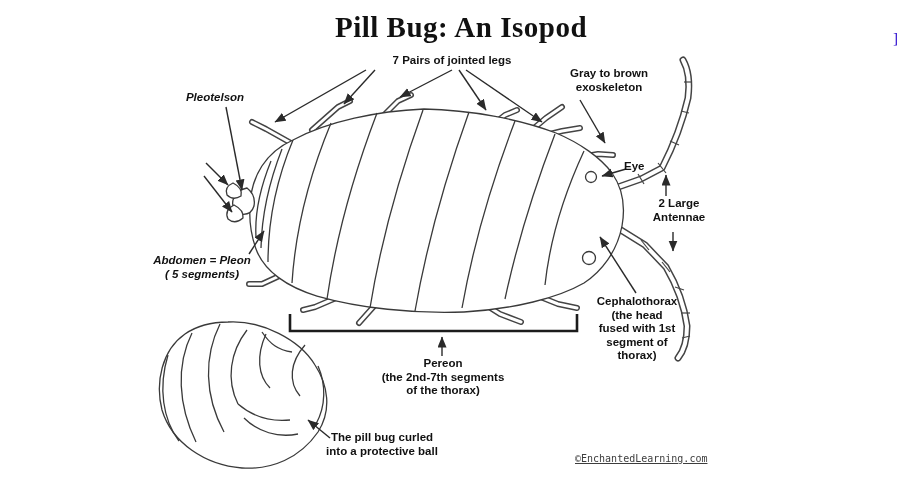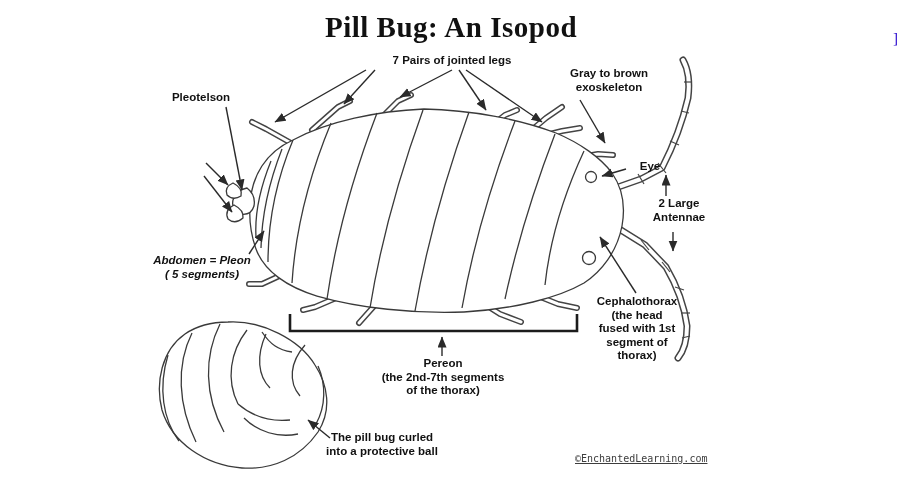--- a/index.html
+++ b/index.html
@@ -4,21 +4,21 @@
 <style>
   :root { --ink:#3a3a3a; --text:#111111; --link:#2200cc; --bg:#ffffff; }
   * { box-sizing:border-box; }
   html,body { margin:0; padding:0; background:#fff; }
   .stage {
     position:relative; width:905px; height:492px;
     background:var(--bg); overflow:hidden;
     font-family:"Liberation Sans", sans-serif;
   }
   .title {
-    position:absolute; left:291px; top:10px; width:320px;
+    position:absolute; left:301px; top:10px; width:320px;
     text-align:center;
     font:bold 29px/34px "Liberation Serif", serif;
     color:var(--text); letter-spacing:0.5px;
   }
   .lbl {
     position:absolute;
     font:bold 11.5px/13.5px "Liberation Sans", sans-serif;
     color:var(--text); text-align:center; white-space:pre-line;
   }
   .credit {
@@ -170,30 +170,30 @@
       <path d="M636 293 L600 237" marker-end="url(#ah)"></path>
       <path d="M442 356 L442 337" marker-end="url(#ah)"></path>
       <path d="M330 438 L308 420" marker-end="url(#ah)"></path>
     </g>
   </svg>
 
   <div class="title">Pill Bug: An Isopod</div>
 
   <div class="lbl" style="left:352px; top:54px; width:200px;">7 Pairs of jointed legs</div>
 
-  <div class="lbl" style="left:151px; top:91px; width:100px;">Pleotelson</div>
+  <div class="lbl" style="left:165px; top:91px; width:100px;font-style:italic;">Pleotelson</div>
 
 
   <div class="lbl" style="left:132px; top:254px; width:140px;font-style:italic;">Abdomen = Pleon
 ( 5 segments)</div>
 
   <div class="lbl" style="left:549px; top:67px; width:120px;">Gray to brown
 exoskeleton</div>
 
-  <div class="lbl" style="left:624px; top:160px; width:52px; text-align:center;">Eye</div>
+  <div class="lbl" style="left:624px; top:160px; width:52px; text-align:left;">Eye</div>
 
   <div class="lbl" style="left:629px; top:197px; width:100px;">2 Large
 Antennae</div>
 
   <div class="lbl" style="left:577px; top:295px; width:120px;">Cephalothorax
 (the head
 fused with 1st
 segment of
 thorax)</div>
 

